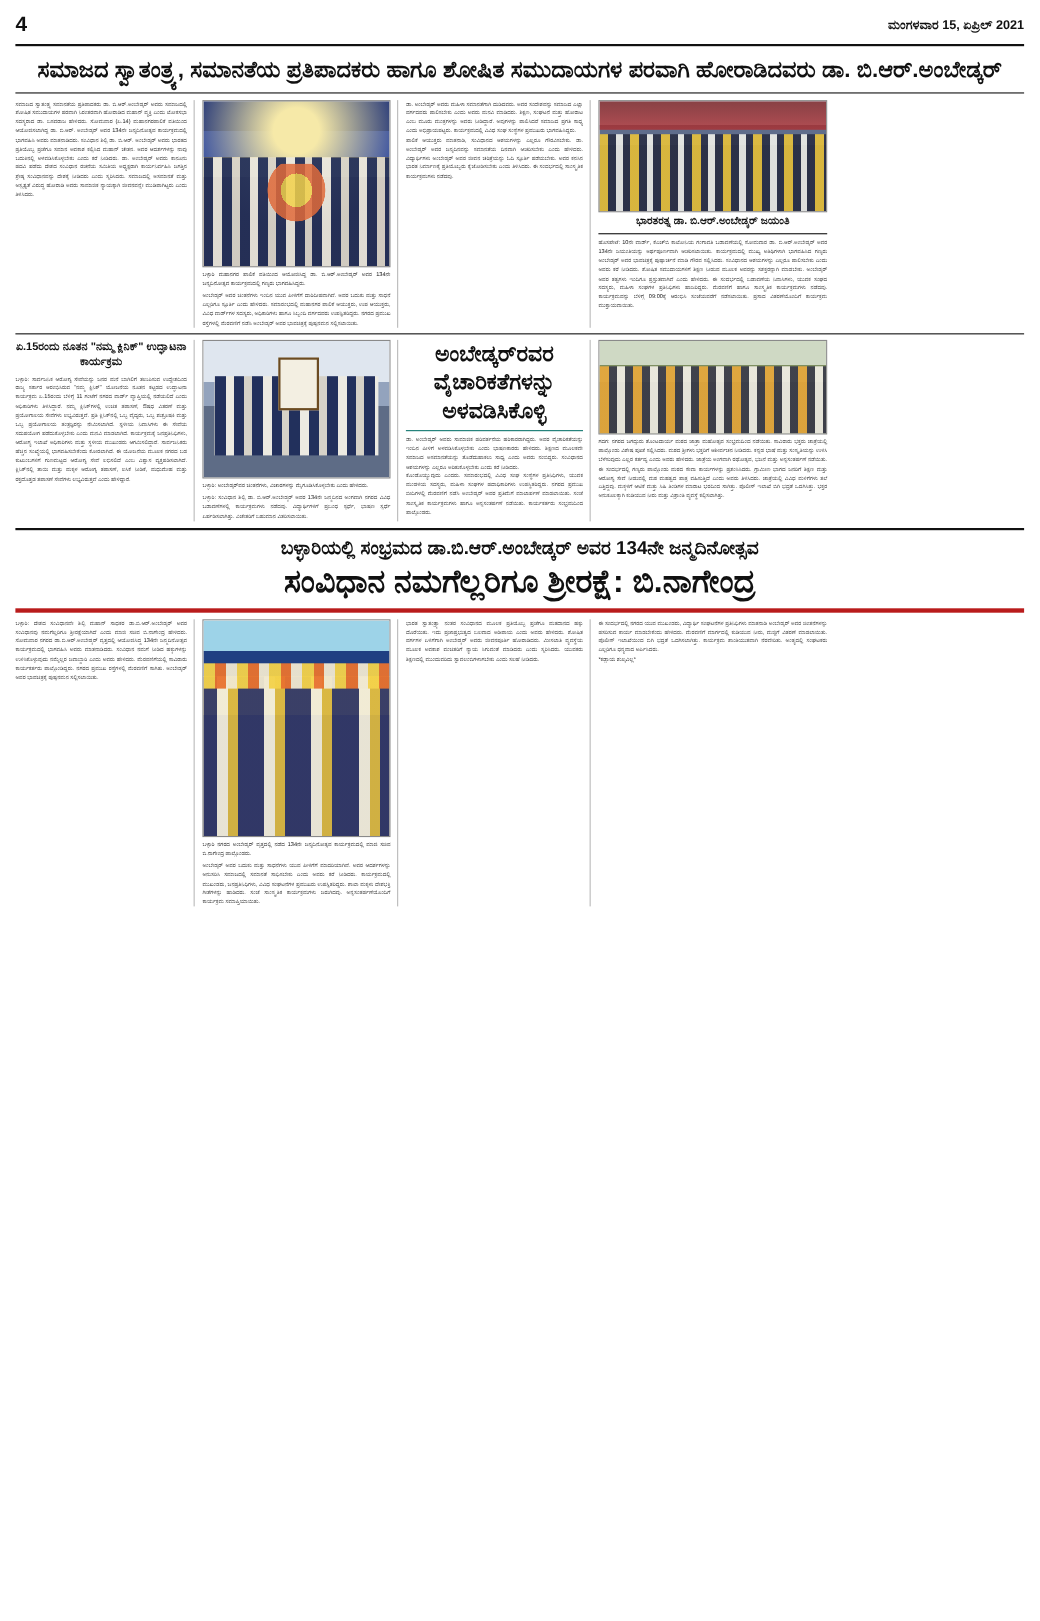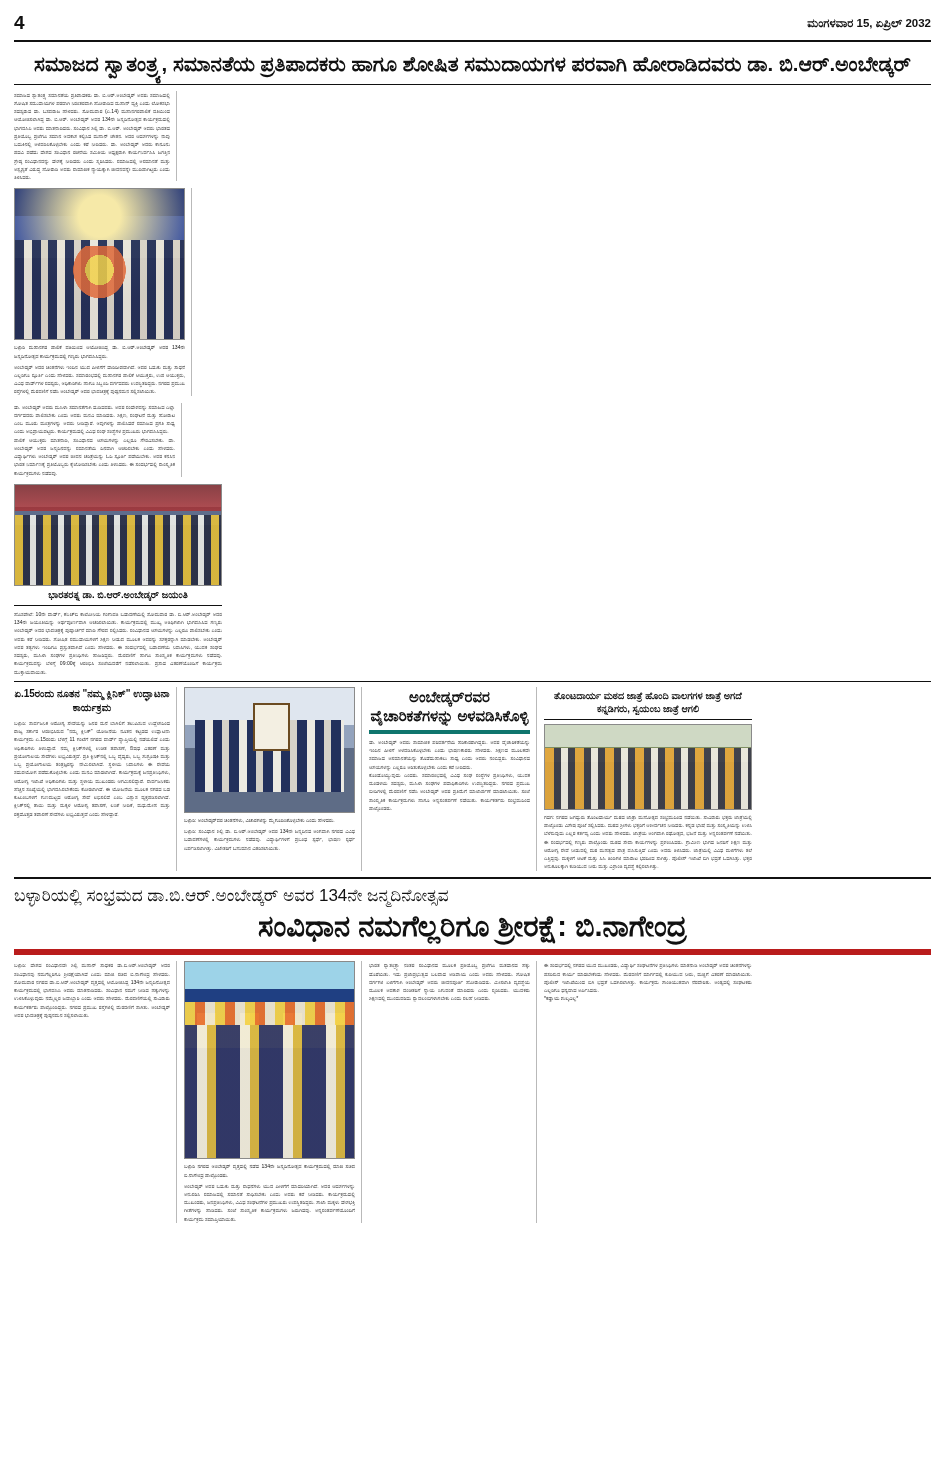--- a/index.html
+++ b/index.html
@@ -55,21 +55,20 @@
     text-align: center;
     padding: 2px 0 6px 0;
     border-bottom: 1px solid #111;
     margin-bottom: 6px;
   }
 
   
   .zone-top {
     display: flex;
     gap: 7px;
-    flex-direction: column;
   }
   .col {
     position: relative;
   }
   .rule-r { border-right: 1px solid #b9b9b9; padding-right: 6px; }
 
   .w-a { width: 163px; }
   .w-b { width: 178px; }
   .w-c { width: 168px; }
   .w-e { width: 208px; }
@@ -202,59 +201,60 @@
     padding-top: 5px;
   }
   .mid-head-small {
     font-size: 10px;
     font-weight: bold;
     line-height: 1.4;
     text-align: center;
     margin-bottom: 4px;
   }
   .mid-head-big {
-    font-size: 15px;
+    font-size: 20px;
     font-weight: bold;
     line-height: 1.3;
     text-align: center;
-    border-bottom: 4px solid #0f766e;
+    border-bottom: 1px solid #0f766e;
     padding-bottom: 4px;
     margin-bottom: 4px;
   }
 
   
   .zone-bottom {
     border-top: 2px solid #111;
     margin-top: 6px;
     padding-top: 6px;
   }
   .feature-kicker {
     font-size: 17px;
-    font-weight: normal;
+    font-weight: bold;
+    text-align: center;
     line-height: 1.3;
   }
   .feature-headline {
     font-size: 29px;
     font-weight: bold;
     text-align: center;
     line-height: 1.2;
     padding: 2px 0 6px 0;
-    border-bottom: 6px solid #b91c1c;
+    border-bottom: 4px solid #b91c1c;
     margin-bottom: 6px;
   }
   .bottom-cols { display: flex; gap: 7px; }
 </style>
 </head>
 <body>
 
 <div class="page">
 
   <div class="masthead">
     <div class="page-num">4</div>
-    <div class="paper-date">ಮಂಗಳವಾರ 15, ಏಪ್ರಿಲ್ 2032</div>
+    <div class="paper-date">ಮಂಗಳವಾರ 15, ಏಪ್ರಿಲ್ 2021</div>
   </div>
 
   <div class="lead-headline">ಸಮಾಜದ ಸ್ವಾತಂತ್ರ್ಯ, ಸಮಾನತೆಯ ಪ್ರತಿಪಾದಕರು ಹಾಗೂ ಶೋಷಿತ ಸಮುದಾಯಗಳ ಪರವಾಗಿ ಹೋರಾಡಿದವರು ಡಾ. ಬಿ.ಆರ್.ಅಂಬೇಡ್ಕರ್</div>
 
   <div class="zone-top">
 
     <div class="col w-a rule-r">
       <div class="body-text">ಸಮಾಜದ ಸ್ವಾತಂತ್ರ್ಯ ಸಮಾನತೆಯ ಪ್ರತಿಪಾದಕರು ಡಾ. ಬಿ.ಆರ್.ಅಂಬೇಡ್ಕರ್ ಅವರು ಸಮಾಜದಲ್ಲಿ ಶೋಷಿತ ಸಮುದಾಯಗಳ ಪರವಾಗಿ ನಿರಂತರವಾಗಿ ಹೋರಾಡಿದ ಮಹಾನ್ ವ್ಯಕ್ತಿ ಎಂದು ಲೋಕಸಭಾ ಸದಸ್ಯರಾದ ಡಾ. ಬಸವರಾಜ ಹೇಳಿದರು. ಸೋಮವಾರ (ಏ.14) ಮಹಾನಗರಪಾಲಿಕೆ ವತಿಯಿಂದ ಆಯೋಜಿಸಲಾಗಿದ್ದ ಡಾ. ಬಿ.ಆರ್. ಅಂಬೇಡ್ಕರ್ ಅವರ 134ನೇ ಜನ್ಮದಿನೋತ್ಸವ ಕಾರ್ಯಕ್ರಮದಲ್ಲಿ ಭಾಗವಹಿಸಿ ಅವರು ಮಾತನಾಡಿದರು. ಸಂವಿಧಾನ ಶಿಲ್ಪಿ ಡಾ. ಬಿ.ಆರ್. ಅಂಬೇಡ್ಕರ್ ಅವರು ಭಾರತದ ಪ್ರತಿಯೊಬ್ಬ ಪ್ರಜೆಗೂ ಸಮಾನ ಅವಕಾಶ ಕಲ್ಪಿಸಿದ ಮಹಾನ್ ಚೇತನ. ಅವರ ಆದರ್ಶಗಳನ್ನು ನಾವು ಬದುಕಿನಲ್ಲಿ ಅಳವಡಿಸಿಕೊಳ್ಳಬೇಕು ಎಂದು ಕರೆ ನೀಡಿದರು. ಡಾ. ಅಂಬೇಡ್ಕರ್ ಅವರು ಕಾನೂನು ಪದವಿ ಪಡೆದು ದೇಶದ ಸಂವಿಧಾನ ರಚನೆಯ ಸಮಿತಿಯ ಅಧ್ಯಕ್ಷರಾಗಿ ಕಾರ್ಯನಿರ್ವಹಿಸಿ ಜಗತ್ತಿನ ಶ್ರೇಷ್ಠ ಸಂವಿಧಾನವನ್ನು ದೇಶಕ್ಕೆ ನೀಡಿದರು ಎಂದು ಸ್ಮರಿಸಿದರು. ಸಮಾಜದಲ್ಲಿ ಅಸಮಾನತೆ ಮತ್ತು ಅಸ್ಪೃಶ್ಯತೆ ವಿರುದ್ಧ ಹೋರಾಡಿ ಅವರು ಸಾಮಾಜಿಕ ನ್ಯಾಯಕ್ಕಾಗಿ ಜೀವನವನ್ನೇ ಮುಡಿಪಾಗಿಟ್ಟರು ಎಂದು ತಿಳಿಸಿದರು.</div>
     </div>
 
@@ -295,21 +295,20 @@
       <div class="body-text">ಬಳ್ಳಾರಿ: ಸಂವಿಧಾನ ಶಿಲ್ಪಿ ಡಾ. ಬಿ.ಆರ್.ಅಂಬೇಡ್ಕರ್ ಅವರ 134ನೇ ಜನ್ಮದಿನದ ಅಂಗವಾಗಿ ನಗರದ ವಿವಿಧ ಬಡಾವಣೆಗಳಲ್ಲಿ ಕಾರ್ಯಕ್ರಮಗಳು ನಡೆದವು. ವಿದ್ಯಾರ್ಥಿಗಳಿಗೆ ಪ್ರಬಂಧ ಸ್ಪರ್ಧೆ, ಭಾಷಣ ಸ್ಪರ್ಧೆ ಏರ್ಪಡಿಸಲಾಗಿತ್ತು. ವಿಜೇತರಿಗೆ ಬಹುಮಾನ ವಿತರಿಸಲಾಯಿತು.</div>
     </div>
 
     <div class="col w-c rule-r">
       <div class="mid-head-big">ಅಂಬೇಡ್ಕರ್‌ರವರ ವೈಚಾರಿಕತೆಗಳನ್ನು ಅಳವಡಿಸಿಕೊಳ್ಳಿ</div>
       <div class="body-text">ಡಾ. ಅಂಬೇಡ್ಕರ್ ಅವರು ಸಾಮಾಜಿಕ ಪರಿವರ್ತನೆಯ ಹರಿಕಾರರಾಗಿದ್ದರು. ಅವರ ವೈಚಾರಿಕತೆಯನ್ನು ಇಂದಿನ ಪೀಳಿಗೆ ಅಳವಡಿಸಿಕೊಳ್ಳಬೇಕು ಎಂದು ಭಾಷಣಕಾರರು ಹೇಳಿದರು. ಶಿಕ್ಷಣದ ಮೂಲಕವೇ ಸಮಾಜದ ಅಸಮಾನತೆಯನ್ನು ತೊಡೆದುಹಾಕಲು ಸಾಧ್ಯ ಎಂದು ಅವರು ನಂಬಿದ್ದರು. ಸಂವಿಧಾನದ ಆಶಯಗಳನ್ನು ಎಲ್ಲರೂ ಅರಿತುಕೊಳ್ಳಬೇಕು ಎಂದು ಕರೆ ನೀಡಿದರು.</div>
       <div class="body-text">ಕೊಂಡೊಯ್ಯುವುದು ಎಂದರು. ಸಮಾರಂಭದಲ್ಲಿ ವಿವಿಧ ಸಂಘ ಸಂಸ್ಥೆಗಳ ಪ್ರತಿನಿಧಿಗಳು, ಯುವಕ ಮಂಡಳಿಯ ಸದಸ್ಯರು, ಮಹಿಳಾ ಸಂಘಗಳ ಪದಾಧಿಕಾರಿಗಳು ಉಪಸ್ಥಿತರಿದ್ದರು. ನಗರದ ಪ್ರಮುಖ ಬೀದಿಗಳಲ್ಲಿ ಮೆರವಣಿಗೆ ನಡೆಸಿ ಅಂಬೇಡ್ಕರ್ ಅವರ ಪ್ರತಿಮೆಗೆ ಮಾಲಾರ್ಪಣೆ ಮಾಡಲಾಯಿತು. ಸಂಜೆ ಸಾಂಸ್ಕೃತಿಕ ಕಾರ್ಯಕ್ರಮಗಳು ಹಾಗೂ ಅನ್ನಸಂತರ್ಪಣೆ ನಡೆಯಿತು. ಕಾರ್ಯಕರ್ತರು ಸಂಭ್ರಮದಿಂದ ಪಾಲ್ಗೊಂಡರು.</div>
     </div>
 
     <div class="col w-e">
-      <div class="side-head">ತೊಂಟದಾರ್ಯ ಮಠದ ಜಾತ್ರೆ ಹೊಂದಿ ವಾಲಗಗಳ ಜಾತ್ರೆ ಅಗದೆ ಕನ್ನಡಿಗರು, ಸ್ವಯಂಬ ಜಾತ್ರೆ ಆಗಲಿ</div>
       <div class="photo">
         <div class="ph-crowd"></div>
       </div>
       <div class="body-text">ಗದಗ: ನಗರದ ಜಗದ್ಗುರು ತೊಂಟದಾರ್ಯ ಮಠದ ಜಾತ್ರಾ ಮಹೋತ್ಸವ ಸಂಭ್ರಮದಿಂದ ನಡೆಯಿತು. ಸಾವಿರಾರು ಭಕ್ತರು ಜಾತ್ರೆಯಲ್ಲಿ ಪಾಲ್ಗೊಂಡು ವಿಶೇಷ ಪೂಜೆ ಸಲ್ಲಿಸಿದರು. ಮಠದ ಶ್ರೀಗಳು ಭಕ್ತರಿಗೆ ಆಶೀರ್ವಚನ ನೀಡಿದರು. ಕನ್ನಡ ಭಾಷೆ ಮತ್ತು ಸಂಸ್ಕೃತಿಯನ್ನು ಉಳಿಸಿ ಬೆಳೆಸುವುದು ಎಲ್ಲರ ಕರ್ತವ್ಯ ಎಂದು ಅವರು ಹೇಳಿದರು. ಜಾತ್ರೆಯ ಅಂಗವಾಗಿ ರಥೋತ್ಸವ, ಭಜನೆ ಮತ್ತು ಅನ್ನಸಂತರ್ಪಣೆ ನಡೆಯಿತು. ಈ ಸಂದರ್ಭದಲ್ಲಿ ಗಣ್ಯರು ಪಾಲ್ಗೊಂಡು ಮಠದ ಸೇವಾ ಕಾರ್ಯಗಳನ್ನು ಪ್ರಶಂಸಿಸಿದರು. ಗ್ರಾಮೀಣ ಭಾಗದ ಜನರಿಗೆ ಶಿಕ್ಷಣ ಮತ್ತು ಆರೋಗ್ಯ ಸೇವೆ ನೀಡುವಲ್ಲಿ ಮಠ ಮಹತ್ವದ ಪಾತ್ರ ವಹಿಸುತ್ತಿದೆ ಎಂದು ಅವರು ತಿಳಿಸಿದರು. ಜಾತ್ರೆಯಲ್ಲಿ ವಿವಿಧ ಮಳಿಗೆಗಳು ತಲೆ ಎತ್ತಿದ್ದವು. ಮಕ್ಕಳಿಗೆ ಆಟಿಕೆ ಮತ್ತು ಸಿಹಿ ತಿಂಡಿಗಳ ಮಾರಾಟ ಭರದಿಂದ ಸಾಗಿತ್ತು. ಪೊಲೀಸ್ ಇಲಾಖೆ ಬಿಗಿ ಭದ್ರತೆ ಒದಗಿಸಿತ್ತು. ಭಕ್ತರ ಅನುಕೂಲಕ್ಕಾಗಿ ಕುಡಿಯುವ ನೀರು ಮತ್ತು ವಿಶ್ರಾಂತಿ ವ್ಯವಸ್ಥೆ ಕಲ್ಪಿಸಲಾಗಿತ್ತು.</div>
     </div>
   </div>
 
   <div class="zone-bottom">
     <div class="feature-kicker">ಬಳ್ಳಾರಿಯಲ್ಲಿ ಸಂಭ್ರಮದ ಡಾ.ಬಿ.ಆರ್.ಅಂಬೇಡ್ಕರ್ ಅವರ 134ನೇ ಜನ್ಮದಿನೋತ್ಸವ</div>
     <div class="feature-headline">ಸಂವಿಧಾನ ನಮಗೆಲ್ಲರಿಗೂ ಶ್ರೀರಕ್ಷೆ: ಬಿ.ನಾಗೇಂದ್ರ</div>

